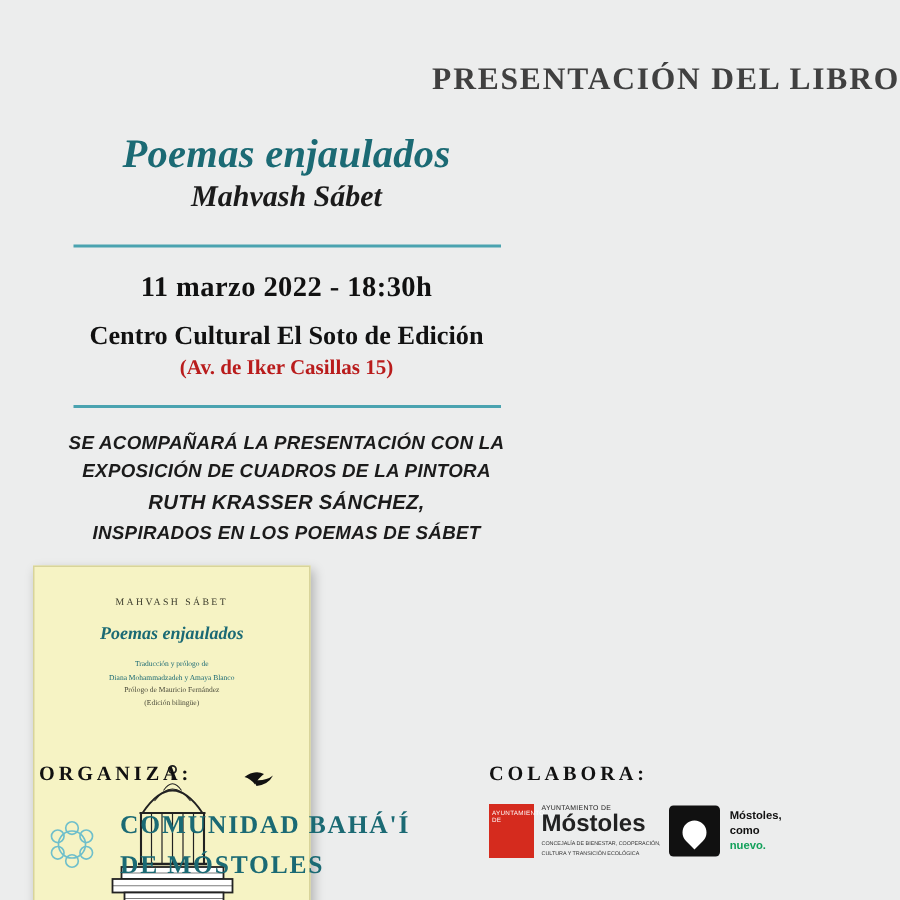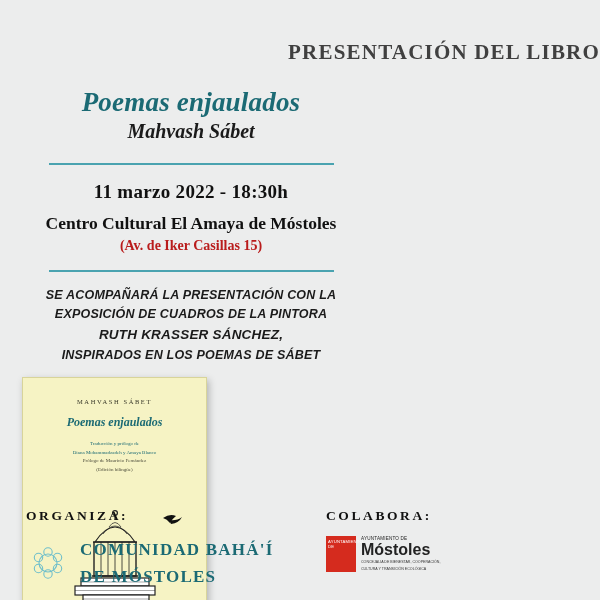--- a/index.html
+++ b/index.html
@@ -307,21 +307,21 @@
   <div class="headline">PRESENTACIÓN DEL LIBRO</div>
 
   <div class="content">
     <div class="left-col">
       <div class="book-title">Poemas enjaulados</div>
       <div class="book-author">Mahvash Sábet</div>
 
       <div class="rule"></div>
 
       <div class="date-line">11 marzo 2022  -  18:30h</div>
-      <div class="venue">Centro Cultural El Amaya de Móstoles</div>
+      <div class="venue">Centro Cultural El Soto de Edición</div>
       <div class="address">(Av. de Iker Casillas 15)</div>
 
       <div class="rule short"></div>
 
       <div class="note">
         <div>SE ACOMPAÑARÁ LA PRESENTACIÓN CON LA</div>
         <div>EXPOSICIÓN DE CUADROS DE LA PINTORA</div>
         <div class="painter">RUTH KRASSER SÁNCHEZ,</div>
         <div>INSPIRADOS EN LOS POEMAS DE SÁBET</div>
       </div>
@@ -398,18 +398,26 @@
         <div class="mostoles-logo">
           <div class="mostoles-mark">AYUNTAMIENTO DE</div>
           <div class="mostoles-text">
             <div class="mostoles-top">AYUNTAMIENTO DE</div>
             <div class="mostoles-big">Móstoles</div>
             <div class="mostoles-bottom">CONCEJALÍA DE BIENESTAR, COOPERACIÓN,</div>
             <div class="mostoles-bottom">CULTURA Y TRANSICIÓN ECOLÓGICA</div>
           </div>
         </div>
 
+        <div class="comonuevo-logo">
+          <div class="cn-mark"></div>
+          <div class="cn-text">
+            <div>Móstoles,</div>
+            <div>como</div>
+            <div class="green">nuevo.</div>
+          </div>
+        </div>
 
       </div>
     </div>
   </div>
 
 </div>
 
 </body></html>

